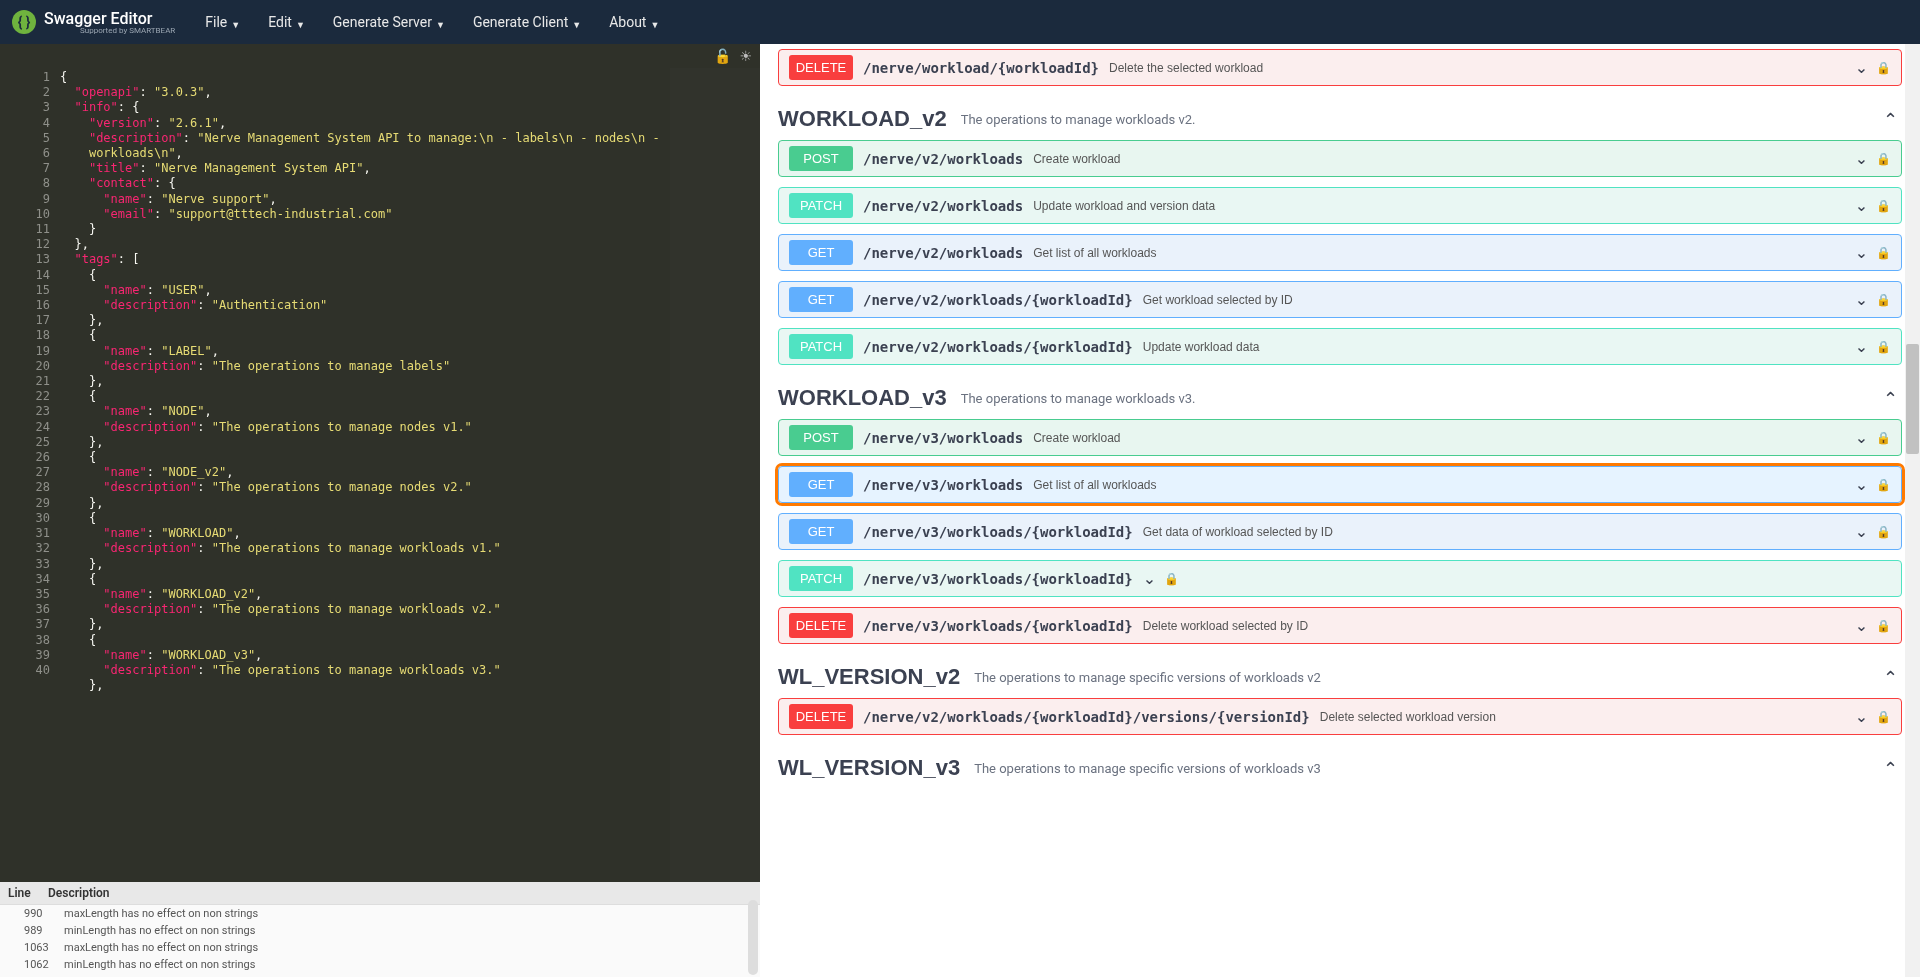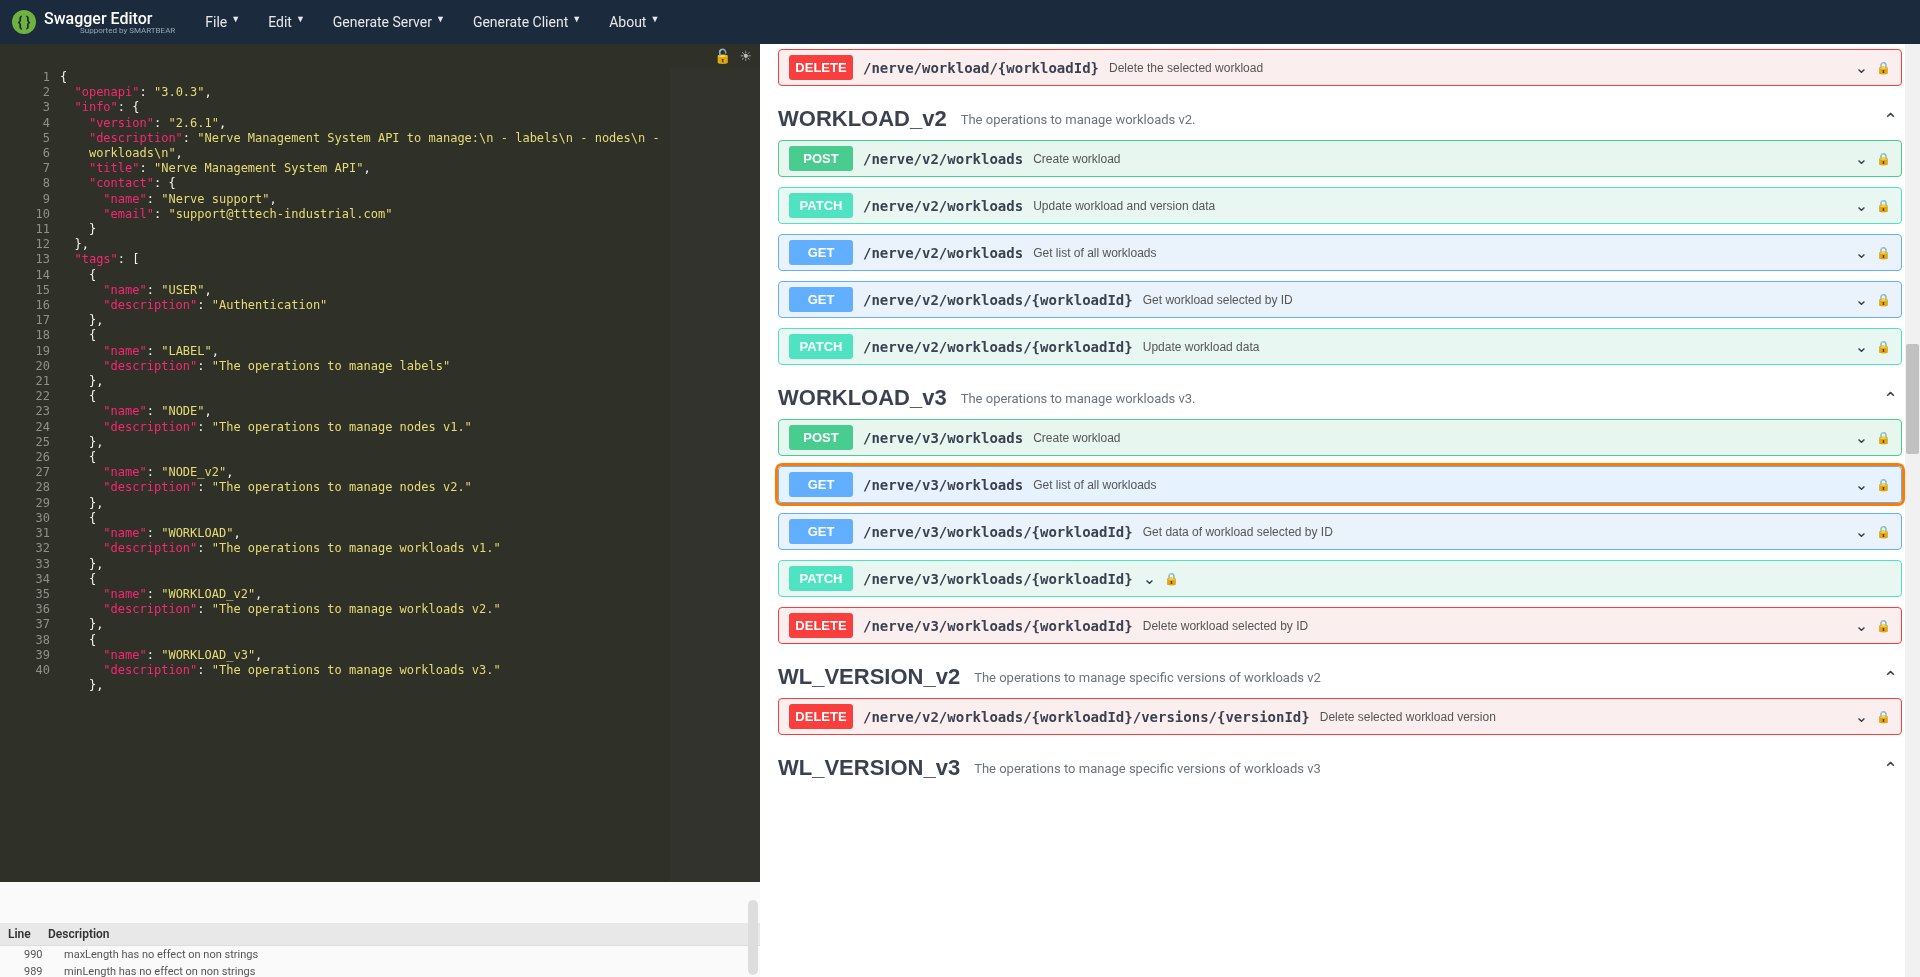--- a/index.html
+++ b/index.html
@@ -3,51 +3,51 @@
 <meta charset="utf-8">
 <style>
 * { box-sizing: border-box; margin: 0; padding: 0; }
 body { font-family: -apple-system, BlinkMacSystemFont, "Segoe UI", Roboto, sans-serif; background: #3b4151; overflow: hidden; width: 1920px; height: 977px; }
 .topbar { height: 44px; background: #1b2a3d; display: flex; align-items: center; padding: 0 12px; color: #e8e8e8; }
 .logo-group { display: flex; align-items: center; margin-right: 30px; }
 .logo-circle { width: 24px; height: 24px; border-radius: 50%; background: #6fb33e; display: flex; align-items: center; justify-content: center; margin-right: 8px; font-weight: bold; color: #1b2a3d; font-size: 14px; }
 .logo-text { font-size: 16px; font-weight: 500; color: #fff; }
 .logo-sub { font-size: 8px; color: #9aa5b1; display: block; margin-top: -2px; padding-left: 36px; }
 .menu { display: flex; gap: 28px; }
-.menu-item { color: #e8e8e8; font-size: 14px; cursor: pointer; display: flex; align-items: flex-start; gap: 4px; }
+.menu-item { color: #e8e8e8; font-size: 14px; cursor: pointer; display: flex; align-items: flex-end; gap: 4px; }
 .menu-item .caret { font-size: 9px; }
 .main { display: flex; height: calc(100% - 44px); }
 .editor-pane { width: 760px; background: #2f3129; display: flex; flex-direction: column; position: relative; }
 .editor-toolbar { display: flex; justify-content: flex-end; padding: 4px 8px; gap: 8px; color: #bbb; }
 .editor-toolbar .ico { cursor: pointer; font-size: 14px; }
 .editor-body { flex: 1; display: flex; overflow: hidden; position: relative; }
 .gutter { width: 60px; background: #2f3129; color: #8f908a; font-family: "Consolas", monospace; font-size: 12px; text-align: right; padding-right: 10px; padding-top: 2px; line-height: 15.2px; }
 .code { flex: 1; font-family: "Consolas", monospace; font-size: 12px; color: #f8f8f2; padding-top: 2px; line-height: 15.2px; white-space: pre; overflow: hidden; position: relative; }
 .key { color: #f92672; }
 .str { color: #e6db74; }
 .punc { color: #f8f8f2; }
 .minimap { position: absolute; right: 0; top: 0; width: 90px; height: 100%; background: #33352e; opacity: 0.6; }
 .errors-panel { height: 95px; background: #fafafa; color: #333; font-size: 12px; overflow: hidden; position: relative; }
-.err-head { display: flex; padding: 4px 8px; font-weight: 600; border-bottom: 1px solid #ddd; background: #e8e8e8; margin-top: 41px; }
+.err-head { display: flex; padding: 4px 8px; font-weight: 600; border-bottom: 1px solid #ddd; background: #e8e8e8; }
 .err-line-col { width: 40px; }
 .err-row { display: flex; padding: 2px 24px; font-size: 11px; color: #555; }
 .err-scroll { position: absolute; right: 2px; top: 18px; bottom: 2px; width: 10px; background: #ddd; border-radius: 5px; }
 .api-pane { flex: 1; background: #fff; overflow-y: auto; padding: 5px 18px 40px 18px; }
 .tag-section { margin-bottom: 12px; }
 .tag-header { display: flex; align-items: center; padding: 8px 0; cursor: pointer; }
 .tag-name { font-size: 22px; font-weight: 700; color: #3b4151; margin-right: 14px; font-family: sans-serif; text-align: right; }
 .tag-desc { font-size: 13px; color: #6b7280; flex: 1; }
 .tag-chev { font-size: 18px; color: #3b4151; margin-right: 4px; }
 .op { border-radius: 4px; margin-bottom: 10px; border: 1px solid; display: flex; align-items: center; padding: 5px 10px; cursor: pointer; font-family: sans-serif; }
 .op-get { background: #eaf2fb; border-color: #61affe; }
 .op-post { background: #e8f6f0; border-color: #49cc90; }
 .op-patch { background: #e9f7f3; border-color: #50e3c2; }
 .op-delete { background: #fbeeee; border-color: #f93e3e; }
 .op.highlighted { outline: 3px solid #ff7a00; background: #e6f3ff; }
-.method { font-size: 13px; font-weight: 700; color: #fff; padding: 5px 0; border-radius: 3px; width: 64px; text-align: center; margin-right: 10px; }
+.method { font-size: 13px; font-weight: 400; color: #fff; padding: 5px 0; border-radius: 3px; width: 64px; text-align: center; margin-right: 10px; }
 .m-get { background: #61affe; }
 .m-post { background: #49cc90; }
 .m-patch { background: #50e3c2; }
 .m-delete { background: #f93e3e; }
 .op-path { font-family: "Consolas", monospace; font-size: 14px; font-weight: 600; color: #3b4151; margin-right: 10px; }
 .op-summary { font-size: 12px; color: #555; flex: 1; }
 .op-chev { font-size: 16px; color: #3b4151; margin-right: 8px; }
 .op-lock { color: #888; font-size: 12px; }
 .api-scroll-indicator { position: fixed; right: 0; top: 44px; bottom: 0; width: 15px; background: #f1f1f1; }
 .api-scroll-thumb { position: absolute; right: 1px; width: 13px; height: 110px; top: 300px; background: #c1c1c1; border-radius: 2px; }

